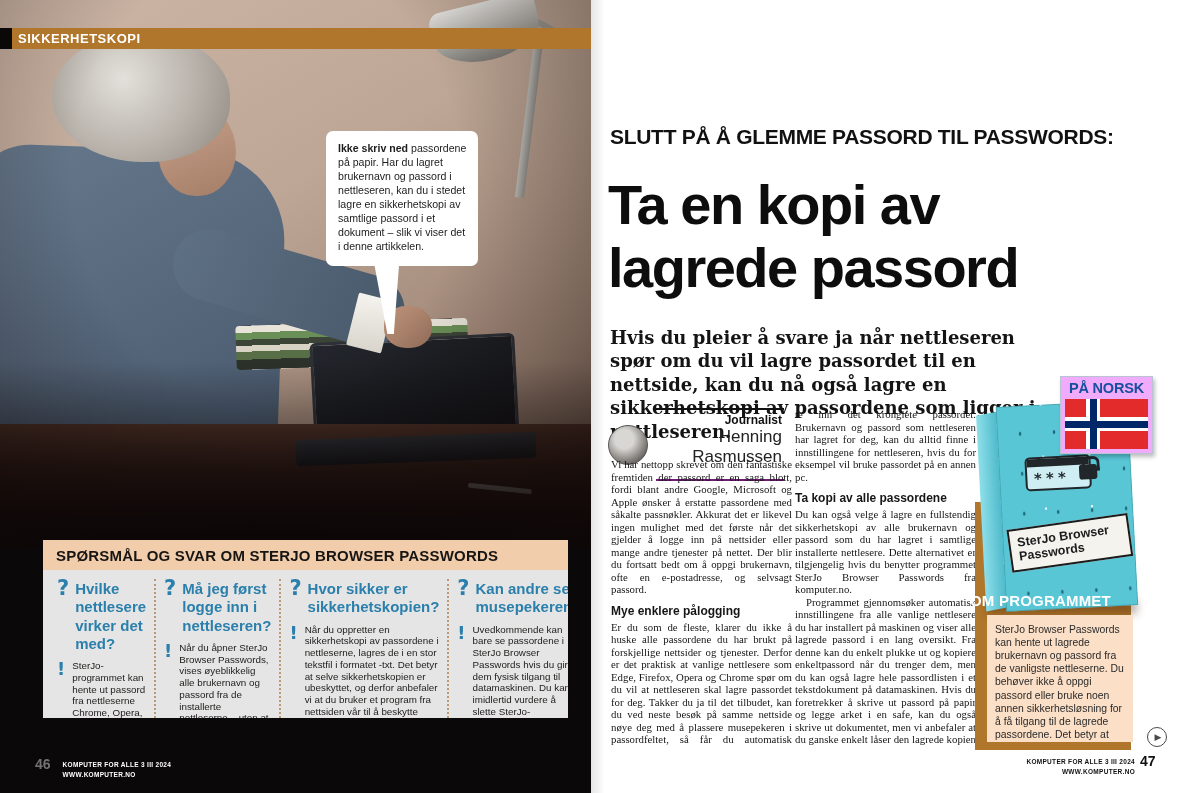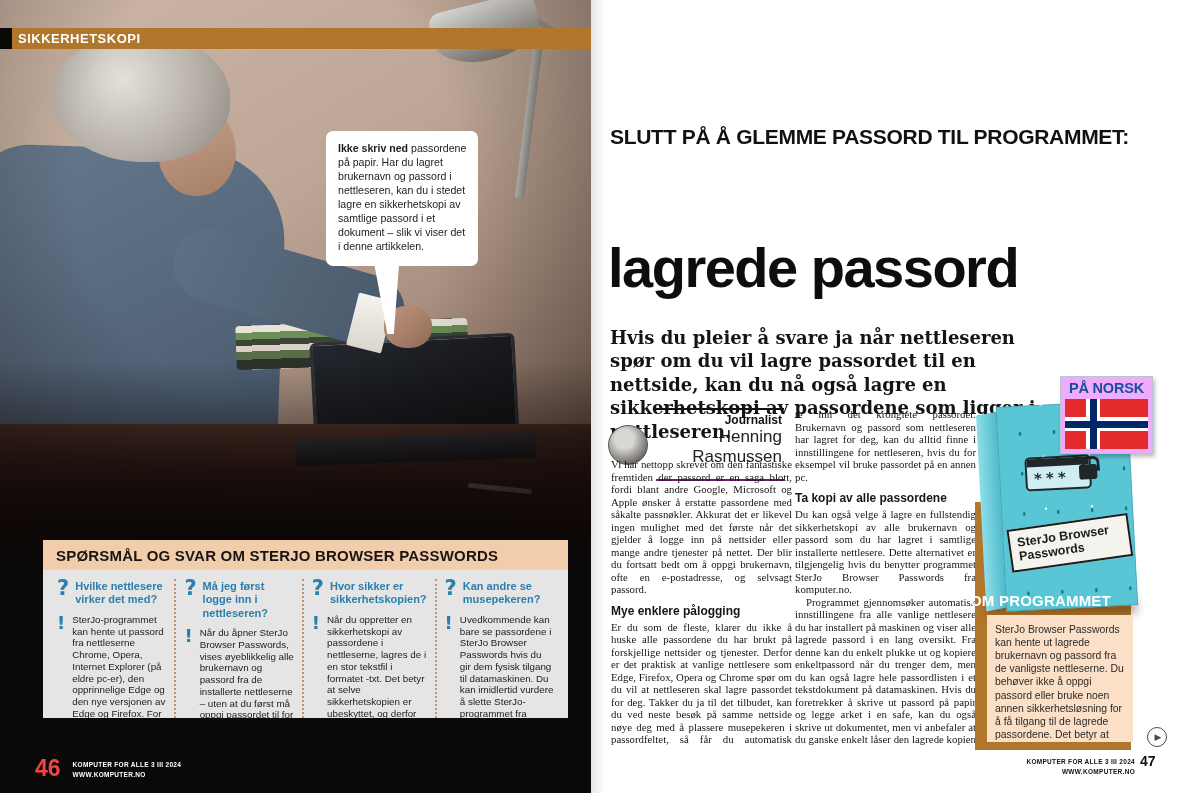--- a/index.html
+++ b/index.html
@@ -50,27 +50,27 @@
   .callout-tail { position:absolute; left:372px; top:252px; width:28px; height:82px; background:#ffffff; z-index:3;
              clip-path:polygon(0 0,100% 0,78% 100%,55% 100%); }
 
   .qa { position:absolute; left:43px; top:540px; width:525px; height:178px; background:#e5e5e5; z-index:5; overflow:hidden; }
   .qa-title { background:#f2cdab; padding:7px 13px 6px; font-weight:bold; font-size:15px; color:#171513; letter-spacing:0.2px; }
   .qa-cols { display:flex; padding:9px 6px 0 6px; height:172px; overflow:hidden; }
   .qa-col { flex:1 1 0; padding:0 8px; }
   .qa-col + .qa-col { border-left:2px dotted #bc9777; }
   .qa-q { display:flex; gap:6px; align-items:flex-start; margin-bottom:7px; }
   .qa-q-icon { color:#2a7fac; font-weight:bold; font-size:21px; line-height:0.9; font-family:"DejaVu Sans", sans-serif; }
-  .qa-q-text { color:#2a7fac; font-weight:bold; font-size:11px; line-height:1.22; padding-top:1px; }
+  .qa-q-text { color:#2a7fac; font-weight:bold; font-size:15px; line-height:1.22; padding-top:1px; }
   .qa-a { display:flex; gap:7px; align-items:flex-start; }
   .qa-a-icon { color:#2a7fac; font-weight:bold; font-size:18px; line-height:1; font-family:"DejaVu Sans", sans-serif; }
   .qa-a-text { color:#1d1c1a; font-size:9.8px; line-height:1.2; }
 
   .left-footer { position:absolute; left:35px; top:757px; display:flex; gap:12px; align-items:flex-start; z-index:6; }
-  .page-num-left { color:#ef4444; font-weight:bold; font-size:23px; line-height:1; }
+  .page-num-left { color:#737373; font-weight:bold; font-size:14px; line-height:1; }
   .footer-lines-left { color:#ffffff; font-weight:bold; font-size:6.5px; line-height:1.5; letter-spacing:0.3px; padding-top:3px; }
 
   
   .right-page { position:absolute; left:591px; top:0; width:590px; height:793px; background:#ffffff; }
   .gutter-shade { position:absolute; left:0; top:0; width:14px; height:793px; background:linear-gradient(90deg,rgba(0,0,0,0.10),rgba(0,0,0,0)); }
 
   .kicker { position:absolute; left:19px; top:125px; font-weight:bold; font-size:21px; letter-spacing:-0.3px; color:#111; }
   .headline { position:absolute; left:17px; top:173px; font-weight:bold; font-size:56px; line-height:63px; letter-spacing:-1.5px; color:#0d0d0d; }
   .intro { position:absolute; left:19px; top:326px; width:434px; font-family:"DejaVu Serif", serif; font-weight:bold;
            font-size:18px; line-height:1.3; color:#141414; }
@@ -218,24 +218,24 @@
       <span class="footer-lines-left">
         <span>KOMPUTER FOR ALLE 3 III 2024</span><br>
         <span>WWW.KOMPUTER.NO</span>
       </span>
     </div>
   </div>
 
   <div class="right-page">
     <div class="gutter-shade"></div>
 
-    <div class="kicker">SLUTT PÅ Å GLEMME PASSORD TIL PROGRAMMET:</div>
+    <div class="kicker">SLUTT PÅ Å GLEMME PASSORD TIL PASSWORDS:</div>
 
     <div class="headline">
-      <br>
+      <span>Ta en kopi av</span><br>
       <span>lagrede passord</span>
     </div>
 
     <div class="intro">Hvis du pleier å svare ja når nettleseren spør om du vil lagre passordet til en nettside, kan du nå også lagre en sikkerhetskopi av passordene som ligger i nettleseren.</div>
 
     <div class="byline">
       <div class="avatar"></div>
       <div class="byline-text">
         <div class="byline-role">Journalist</div>
         <div class="byline-name">Henning Rasmussen</div>

